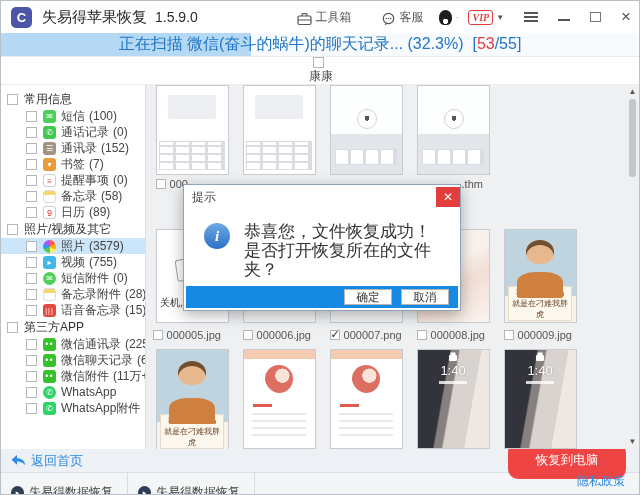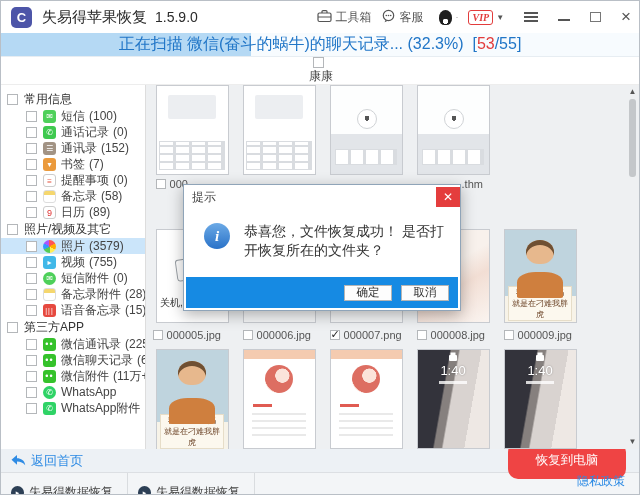--- a/index.html
+++ b/index.html
@@ -9,21 +9,21 @@
     background:#fff; color:#333; position:relative; overflow:hidden;
     border:1px solid #b9bfc6;
   }
   
   .titlebar { height:32px; display:flex; align-items:center; background:#fff; padding:0 8px 0 10px; }
   .logo { width:21px; height:21px; border-radius:5px; background:#4d55a8; color:#fff;
           font-weight:bold; font-size:13px; display:flex; align-items:center; justify-content:center; }
   .app-title { font-size:15px; color:#2b2b2b; margin-left:10px; }
   .app-ver { font-size:14px; color:#2b2b2b; margin-left:8px; }
   .tb-right { margin-left:auto; display:flex; align-items:center; }
-  .tb-item { display:flex; align-items:flex-start; margin-left:10px; font-size:12px; color:#555; cursor:default; }
+  .tb-item { display:flex; align-items:flex-end; margin-left:30px; font-size:12px; color:#555; cursor:default; }
   .tb-item svg { margin-right:3px; }
   .qq { width:13px; height:15px; margin-left:16px;
         background:radial-gradient(ellipse 4px 4px at 50% 76%, #fff 68%, rgba(0,0,0,0) 70%), #1f1f1f;
         border-radius:50% 50% 42% 42%; }
   .dot-sep { color:#999; font-size:9px; margin-left:3px; }
   .vip { margin-left:10px; border:1.5px solid #e23c3c; color:#e23c3c; border-radius:3px;
          font-style:italic; font-weight:bold; font-size:10px; padding:0 3px; line-height:13px;font-family:Liberation Serif, serif; }
   .vip-caret { font-size:8px; color:#555; margin-left:3px; }
   .wc { margin-left:20px; color:#555; display:flex; align-items:center; justify-content:center; }
   .wc-menu { width:14px; height:10px; background:repeating-linear-gradient(0deg,#555 0 1.5px,rgba(0,0,0,0) 1.5px 4.2px); }
@@ -121,22 +121,22 @@
   
   .dialog { position:absolute; left:182px; top:183px; width:278px; height:127px; background:#fff;
     border:1px solid #8fa4b8; box-shadow:0 4px 14px rgba(0,0,0,.3); z-index:50; }
   .dlg-titlebar { height:24px; display:flex; align-items:center; padding-left:8px; font-size:12px; color:#444; }
   .dlg-close { margin-left:auto; width:24px; height:20px; background:#e43d3d; color:#fff; font-size:12px;
     display:flex; align-items:center; justify-content:center; font-weight:bold; }
   .dlg-body { display:flex; padding:8px 12px 0 16px; }
   .dlg-info { width:26px; height:26px; border-radius:50%; background:linear-gradient(#6caae6,#2a72c8);
     color:#fff; font-family:"Liberation Serif",serif; font-style:italic; font-weight:bold; font-size:15px;
     display:flex; align-items:center; justify-content:center; flex:none; margin:6px 14px 0 4px; }
-  .dlg-msg { font-size:14px; color:#333; line-height:19px; padding-top:5px; }
-  .dlg-btnbar { position:absolute; left:2px; right:2px; bottom:2px; height:31px; background:#168ae3;
+  .dlg-msg { font-size:17px; color:#333; line-height:19px; padding-top:5px; }
+  .dlg-btnbar { position:absolute; left:2px; right:2px; bottom:2px; height:22px; background:#168ae3;
     display:flex; align-items:center; justify-content:flex-end; }
   .dlg-btn { width:48px; height:16px; background:#fdfdfd; border:1px solid #b5b5b5; font-size:11.5px;
     color:#333; display:flex; align-items:center; justify-content:center; margin-right:9px; }
   
   .footer { height:23px; background:#edf1f5; display:flex; align-items:center; padding:0 13px 0 9px; }
   .back-link { display:flex; align-items:center; font-size:13px; color:#2e8be4; }
   .back-link svg { margin-right:5px; }
   .recover-btn { margin-left:auto; width:118px; height:37px; border-radius:10px; background:#ef4444;
     color:#fff; font-size:12.5px; display:flex; align-items:center; justify-content:center; }
   

